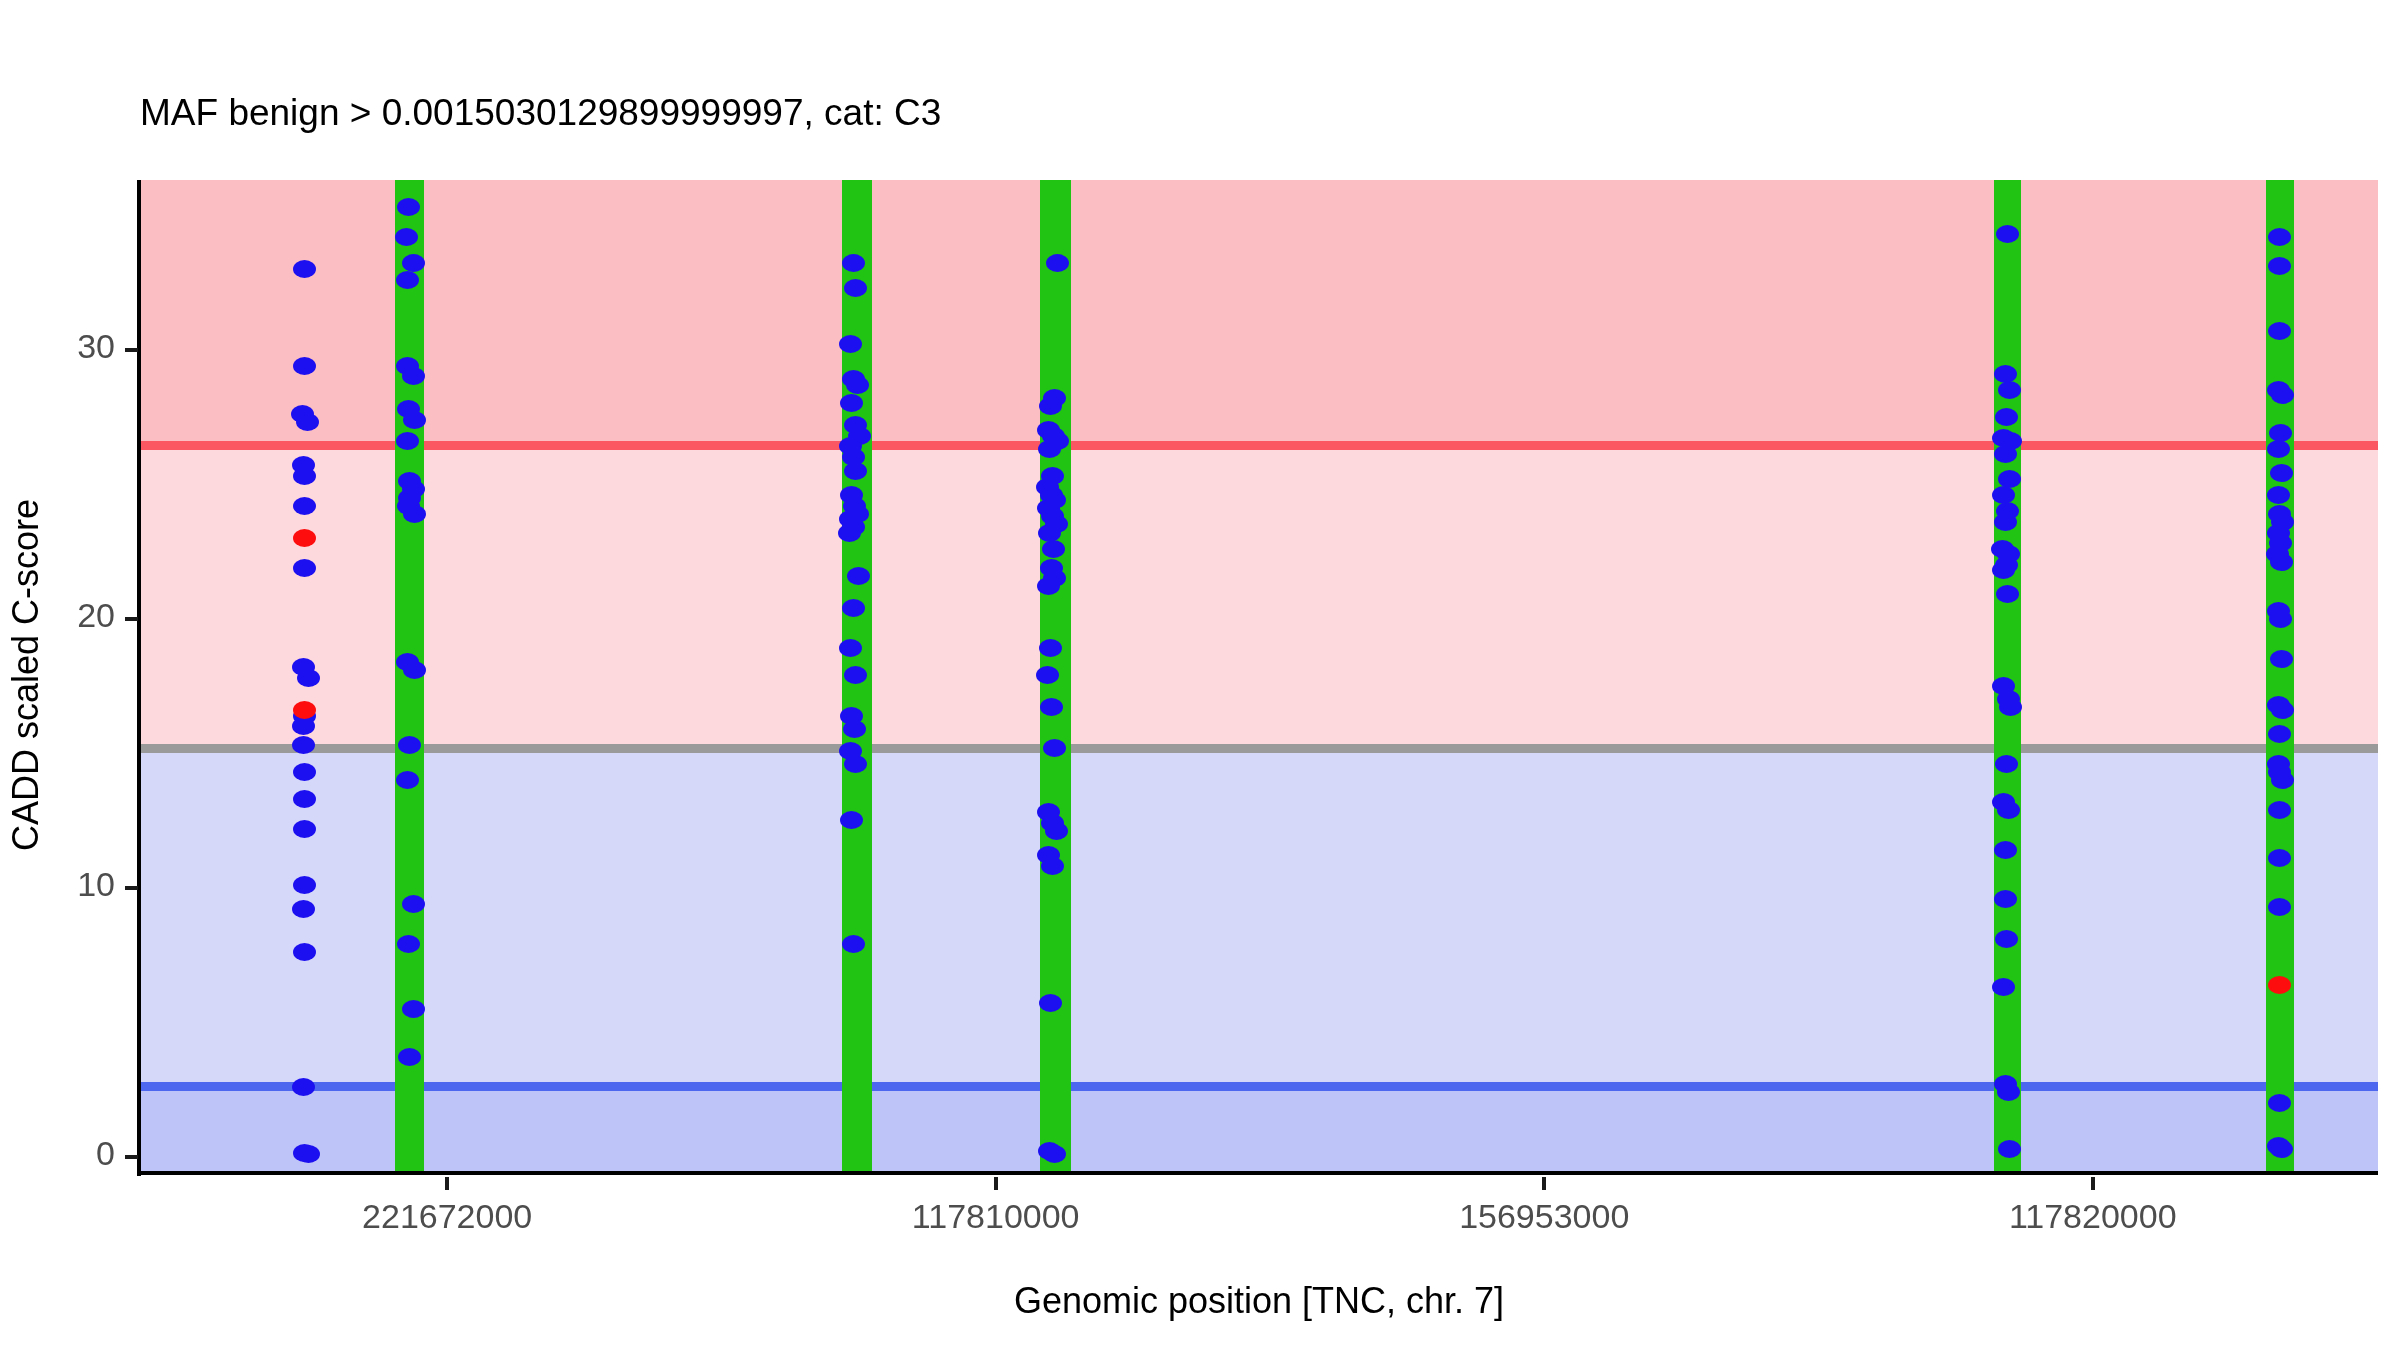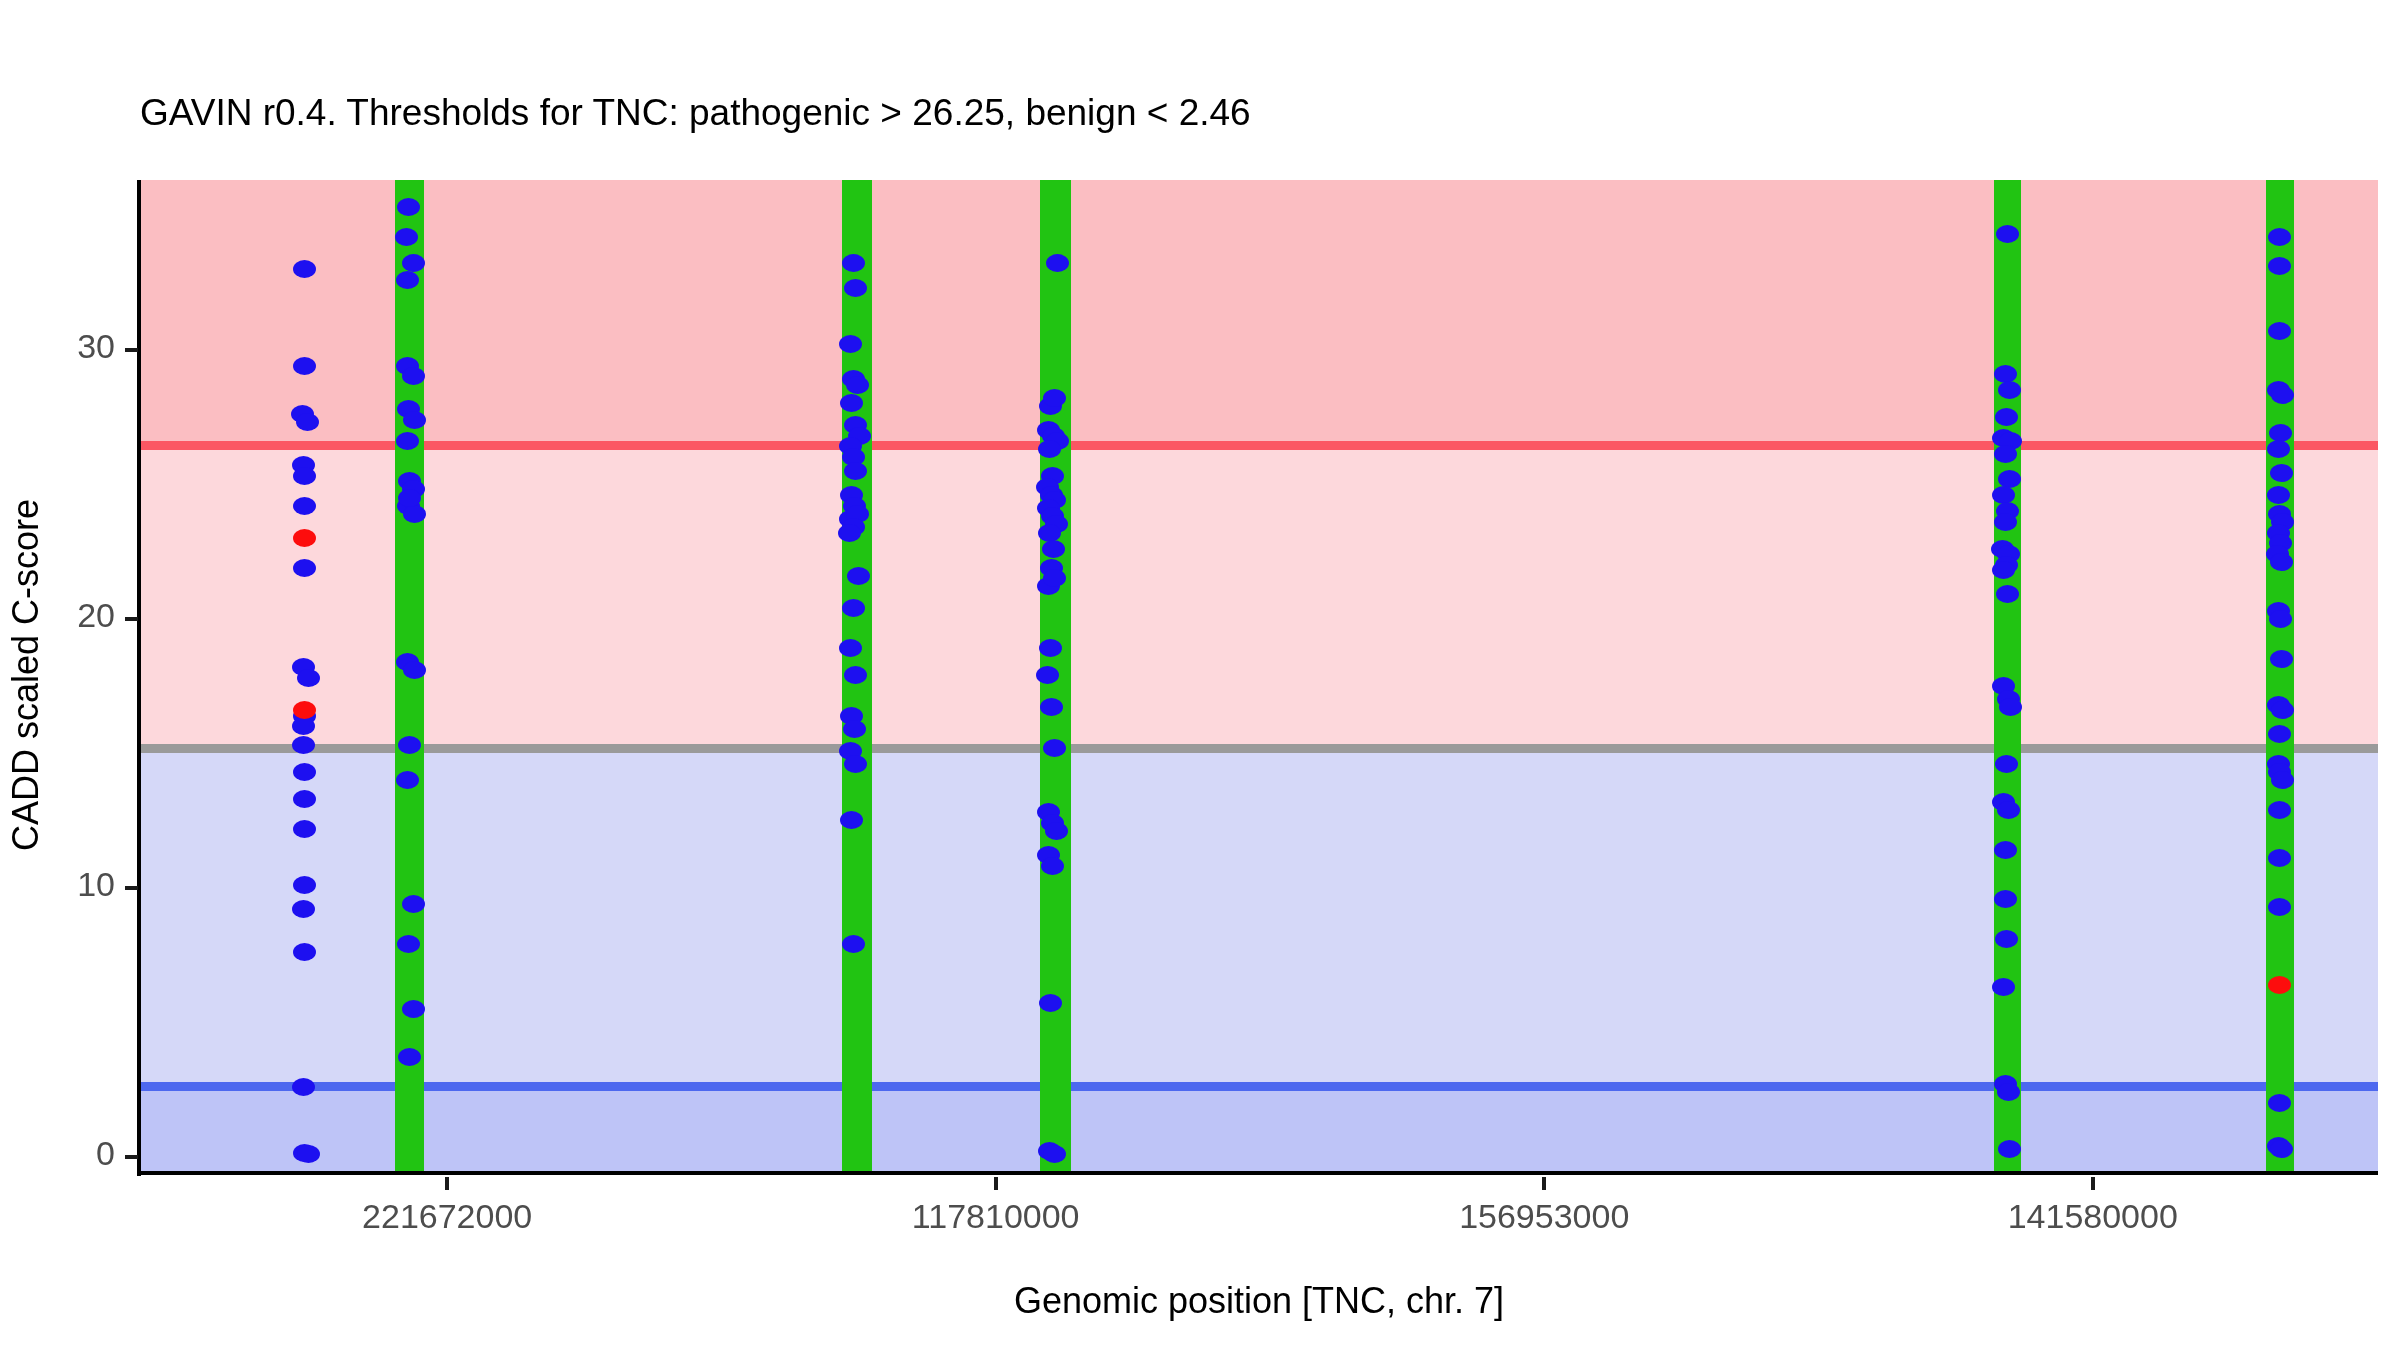--- a/index.html
+++ b/index.html
@@ -47,21 +47,20 @@
   .ytick-lab{position:absolute;text-align:right;font-size:34px;color:#4d4d4d;}
   .xtick-mark{position:absolute;width:4px;height:13px;background:#1a1a1a;}
   .xtick-lab{position:absolute;text-align:center;font-size:34px;color:#4d4d4d;}
 </style>
 </head>
 <body>
 
 <div id="root">
 
   <div id="title">
-    <div>GAVIN r0.4. Thresholds for TNC: pathogenic &gt; 26.25, benign &lt; 2.46</div>
     <div>MAF benign &gt; 0.0015030129899999997, cat: C3</div>
     <div>red: ClinVar pathogenic variants, blue: rarity &amp; impact matched gnomAD</div>
     <div>variants, green: RefSeq exons, grey: genome-wide fallback threshold</div>
   </div>
 
   <div id="ylab">CADD scaled C-score</div>
 
   <div id="panel">
       <div class="band" style="top: 0px; height: 270.451px; background: rgb(251, 190, 194);"></div>
       <div class="hline" style="top: 261.451px; height: 18px; background: rgb(251, 87, 99);"></div>
@@ -252,18 +251,18 @@
       <div class="ytick-lab" style="left: -5px; top: 595.642px; width: 120px;">20</div>
       <div class="ytick-mark" style="left: 125px; top: 347.537px;"></div>
       <div class="ytick-lab" style="left: -5px; top: 326.537px; width: 120px;">30</div>
       <div class="xtick-mark" style="left: 445.176px; top: 1177px;"></div>
       <div class="xtick-lab" style="left: 287.176px; top: 1197px; width: 320px;">221672000</div>
       <div class="xtick-mark" style="left: 993.706px; top: 1177px;"></div>
       <div class="xtick-lab" style="left: 835.706px; top: 1197px; width: 320px;">117810000</div>
       <div class="xtick-mark" style="left: 1542.24px; top: 1177px;"></div>
       <div class="xtick-lab" style="left: 1384.24px; top: 1197px; width: 320px;">156953000</div>
       <div class="xtick-mark" style="left: 2090.76px; top: 1177px;"></div>
-      <div class="xtick-lab" style="left: 1932.76px; top: 1197px; width: 320px;">141580000</div>
+      <div class="xtick-lab" style="left: 1932.76px; top: 1197px; width: 320px;">117820000</div>
     </div>
 
   <div id="xlab">Genomic position [TNC, chr. 7]</div>
 
 </div>
 
 </body></html>

